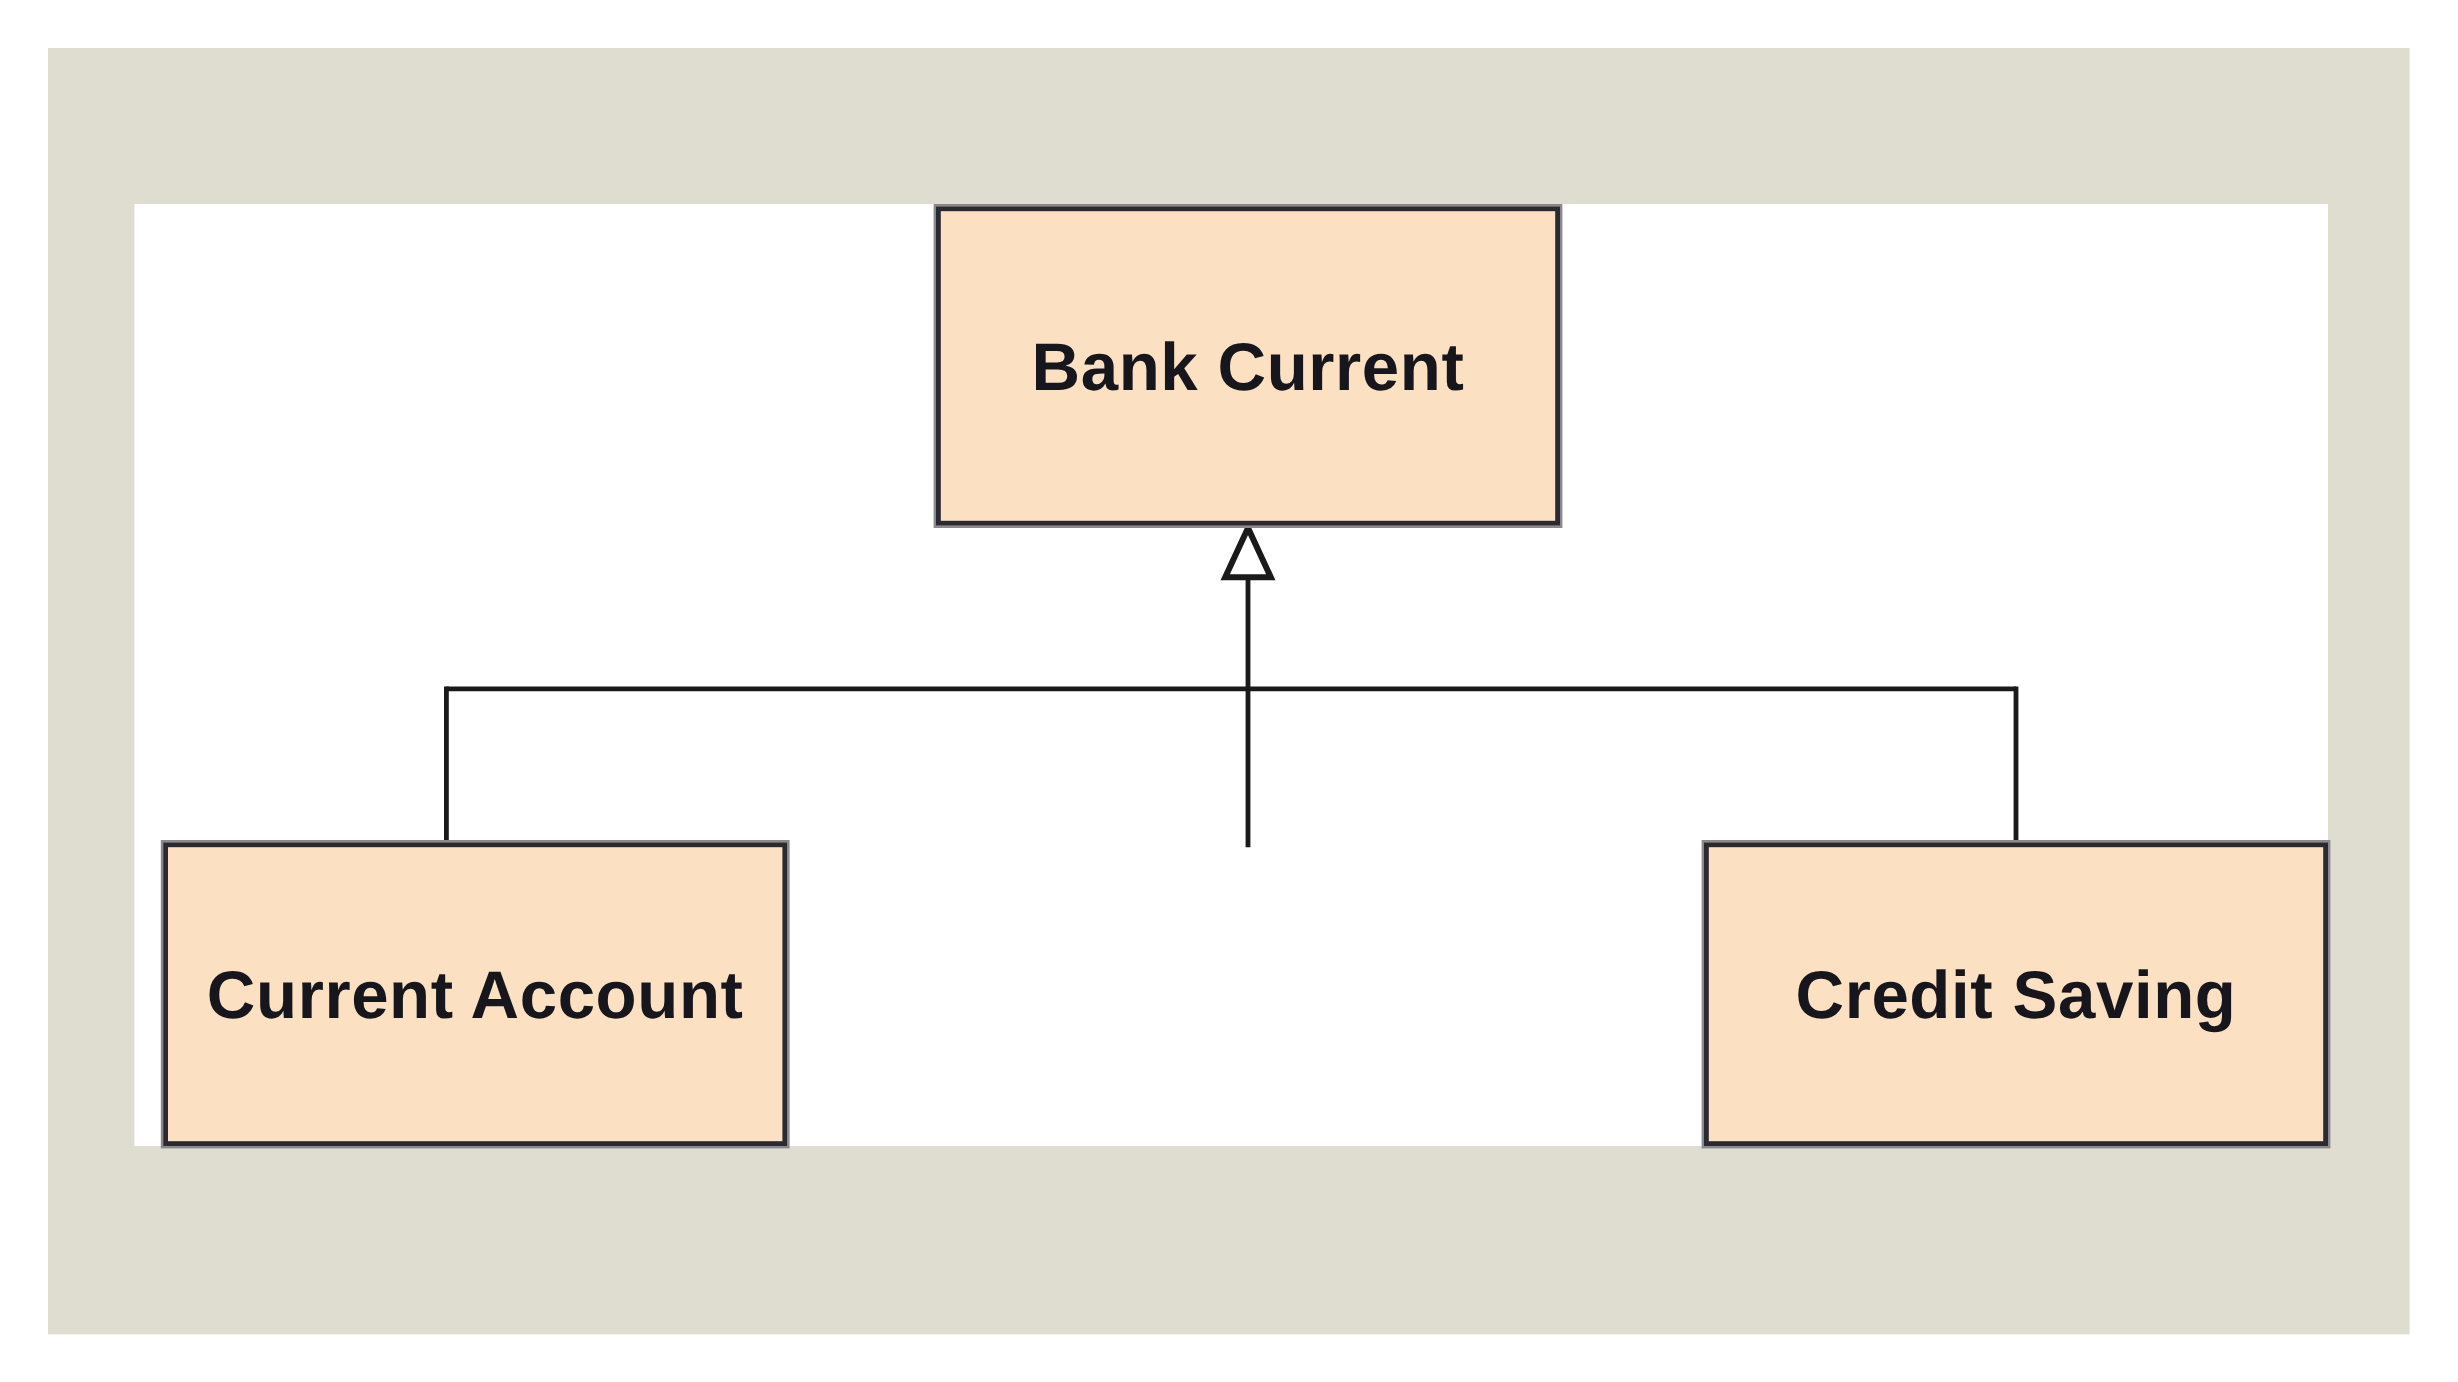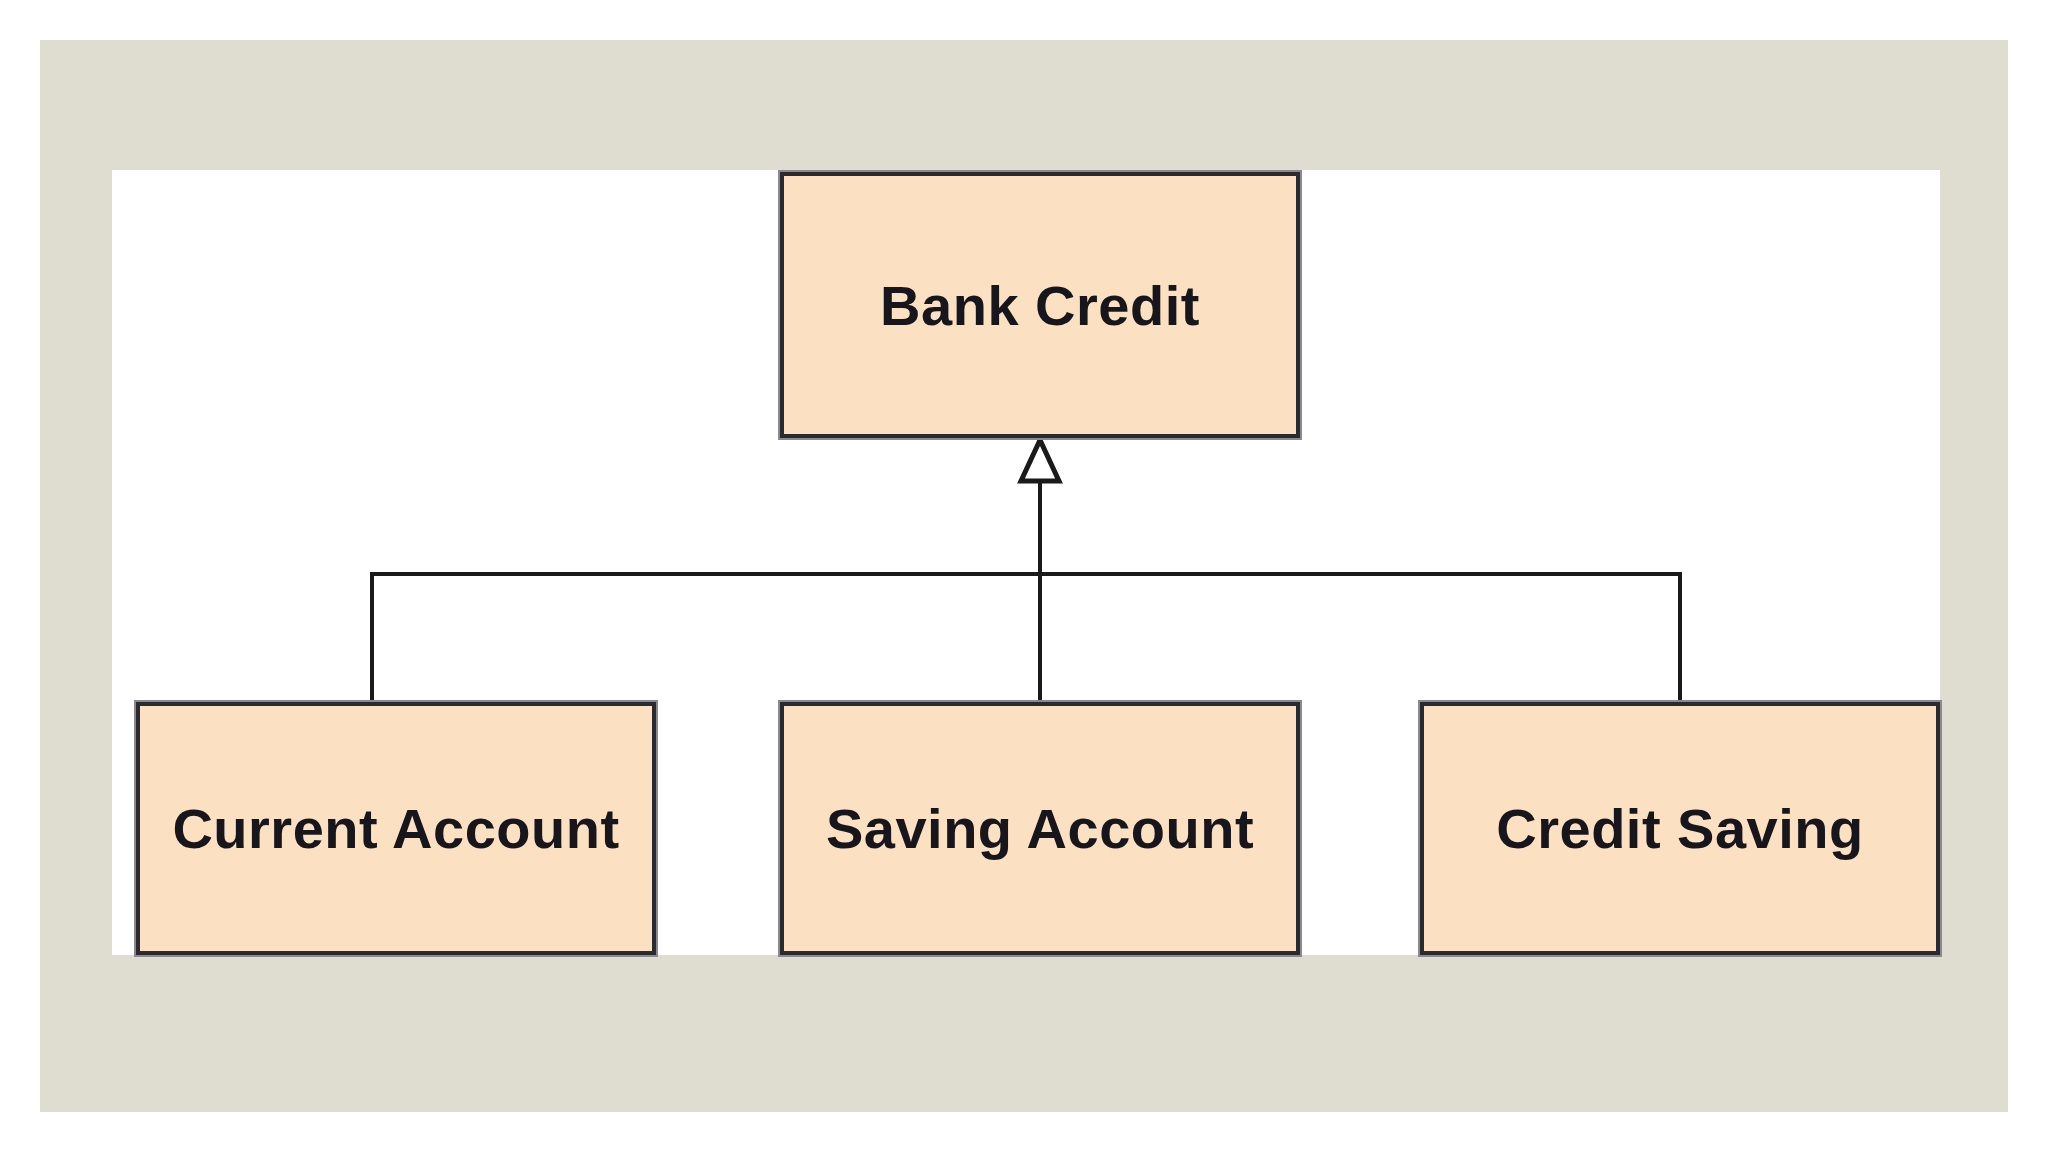--- a/index.html
+++ b/index.html
@@ -72,28 +72,25 @@
     <line x1="372" y1="572" x2="372" y2="706" stroke="#1a1a1a" stroke-width="4"></line>
 
     <line x1="1680" y1="572" x2="1680" y2="706" stroke="#1a1a1a" stroke-width="4"></line>
 
     <line x1="1040" y1="478" x2="1040" y2="706" stroke="#1a1a1a" stroke-width="4"></line>
 
     <polygon points="1040,440 1021,481 1059,481" fill="#ffffff" stroke="#1a1a1a" stroke-width="5"></polygon>
   </svg>
 
   <div class="node node-bank" style="background: rgb(251, 224, 194); border-color: rgb(42, 42, 48); color: rgb(22, 22, 28);">
-    <span>Bank Credit</span>
+    <span>Bank Current</span>
   </div>
 
   <div class="node node-current" style="background: rgb(251, 224, 194); border-color: rgb(42, 42, 48); color: rgb(22, 22, 28);">
     <span>Current Account</span>
   </div>
 
-  <div class="node node-saving" style="background: rgb(251, 224, 194); border-color: rgb(42, 42, 48); color: rgb(22, 22, 28);">
-    <span>Saving Account</span>
-  </div>
 
   <div class="node node-credit" style="background: rgb(251, 224, 194); border-color: rgb(42, 42, 48); color: rgb(22, 22, 28);">
     <span>Credit Saving</span>
   </div>
 
 </div>
 
 </body></html>

